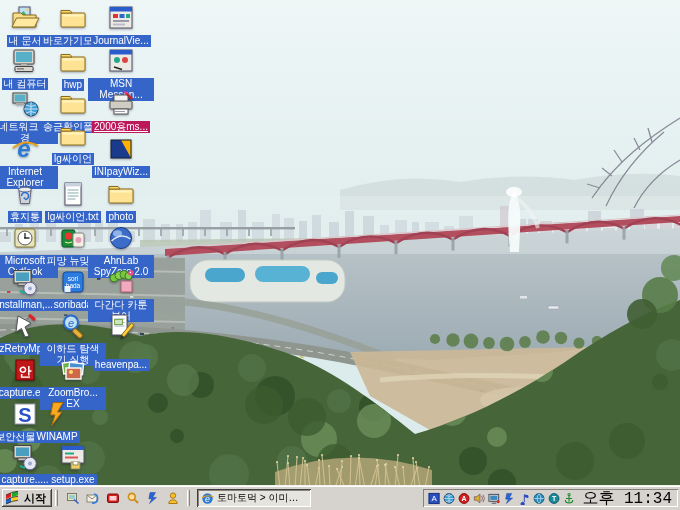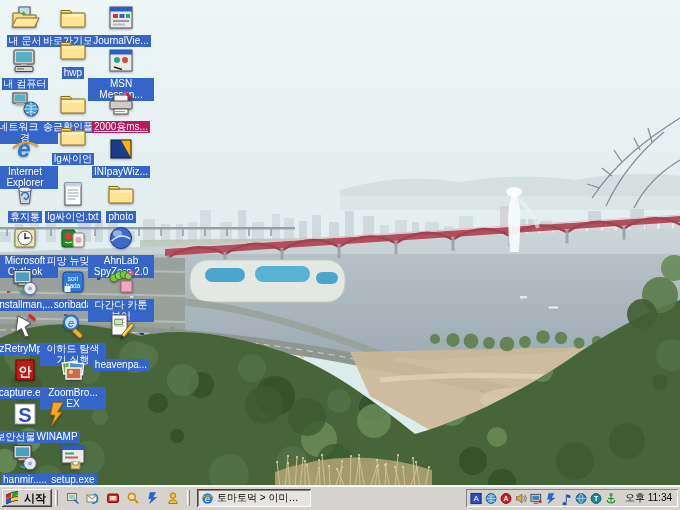--- a/index.html
+++ b/index.html
@@ -22,21 +22,21 @@
   .quicklaunch{display:flex;align-items:center;gap:3px;padding:0 3px;}
   .qlbtn{width:17px;height:17px;display:flex;align-items:center;justify-content:center;background:transparent;border:0;padding:0;cursor:pointer;}
   .qlbtn svg{width:14px;height:14px;}
   .taskbuttons{flex:1;display:flex;align-items:center;padding-left:4px;}
   .taskbtn{height:18px;width:114px;display:flex;align-items:center;gap:3px;padding:0 4px;font-size:10px;background:#e6e4de;border:0;cursor:pointer;white-space:nowrap;overflow:hidden;box-shadow:inset 1px 1px 0 #404040,inset -1px -1px 0 #fff,inset 2px 2px 0 #87837c;}
   .taskbtn .tlabel{overflow:hidden;text-overflow:ellipsis;}
   .taskbtn svg{width:13px;height:13px;flex:0 0 13px;}
   .tray{margin-left:auto;height:18px;display:flex;align-items:center;gap:2px;padding:0 6px 0 4px;box-shadow:inset 1px 1px 0 #87837c,inset -1px -1px 0 #fff;}
   .trayico{width:14px;height:14px;display:flex;align-items:center;justify-content:center;cursor:pointer;}
   .trayico svg{width:13px;height:13px;}
-  .clock{font-size:10px;color:#000;padding-left:4px;white-space:nowrap;}
+  .clock{font-size:16px;color:#000;padding-left:4px;white-space:nowrap;font-family:Liberation Mono, monospace;}
 </style>
 </head>
 <body>
 
 <div class="screen">
   <div class="wallpaper" id="wallpaper">
       <svg viewBox="0 0 680 488" preserveAspectRatio="none">
         <defs>
           <linearGradient id="sky" x1="0" y1="0" x2="0" y2="1">
             <stop offset="0" stop-color="#eef6f6"></stop>
@@ -350,21 +350,21 @@
           <svg viewBox="0 0 30 30">
             <rect x="4" y="4" width="20" height="14" rx="1" fill="#d9d6ce" stroke="#444"></rect>
             <rect x="6" y="6" width="16" height="10" fill="#58b0c8"></rect>
             <rect x="11" y="18" width="6" height="2.5" fill="#b8b5ad"></rect>
             <rect x="5" y="20.5" width="18" height="5" rx="1" fill="#d9d6ce" stroke="#444"></rect>
             <rect x="7" y="22" width="7" height="1.6" fill="#888"></rect>
           </svg>
         </div>
         <span class="icon-label" style="background: rgb(53, 101, 200);">내 컴퓨터</span>
       </div>
-      <div class="icon-cell" style="left: 40px; top: 34px;">
+      <div class="icon-cell" style="left: 40px; top: 46px;">
         <div class="icon-art">
           <svg viewBox="0 0 30 30">
             <rect x="3" y="10" width="24" height="14" rx="1" fill="#ffe394" stroke="#8a6d1a"></rect>
             <path d="M3 10 L3 7.5 L12 7.5 L14 10 Z" fill="#ffd96a" stroke="#8a6d1a"></path>
             <rect x="4.5" y="11.5" width="21" height="2" fill="#fff3c0"></rect>
           </svg>
         </div>
         <span class="icon-label" style="background: rgb(53, 101, 200);">hwp</span>
       </div>
       <div class="icon-cell" style="left: 88px; top: 45px;">
@@ -621,21 +621,21 @@
         <div class="icon-art">
           <svg viewBox="0 0 30 30">
             <rect x="4" y="3.5" width="17" height="12.5" fill="#d9d6ce" stroke="#444"></rect>
             <rect x="6" y="5.5" width="13" height="8.5" fill="#4a9ec0"></rect>
             <rect x="8" y="16" width="9" height="2.6" fill="#c9c6be" stroke="#555"></rect>
             <circle cx="20" cy="21.5" r="6.2" fill="#e8e8f2" stroke="#669"></circle>
             <circle cx="20" cy="21.5" r="2" fill="#9ac"></circle>
             <path d="M10 24 l5 2" stroke="#2a8" stroke-width="2"></path>
           </svg>
         </div>
-        <span class="icon-label" style="background: rgb(53, 101, 200);">hanmir.....</span>
+        <span class="icon-label" style="background: rgb(53, 101, 200);">capture.....</span>
       </div>
       <div class="icon-cell" style="left: 40px; top: 441px;">
         <div class="icon-art">
           <svg viewBox="0 0 30 30">
             <rect x="4" y="4" width="22" height="17" fill="#eceae4" stroke="#556"></rect>
             <rect x="4" y="4" width="22" height="4" fill="#2a5ccc"></rect>
             <rect x="7" y="10.5" width="9" height="2" fill="#2a8"></rect>
             <rect x="7" y="14.5" width="13" height="2" fill="#d55"></rect>
             <path d="M13 20 h9 v7 h-9 z" fill="#f0d060" stroke="#886"></path>
             <path d="M15 20 v3 h5 v-3" fill="#fff" stroke="#886"></path>

